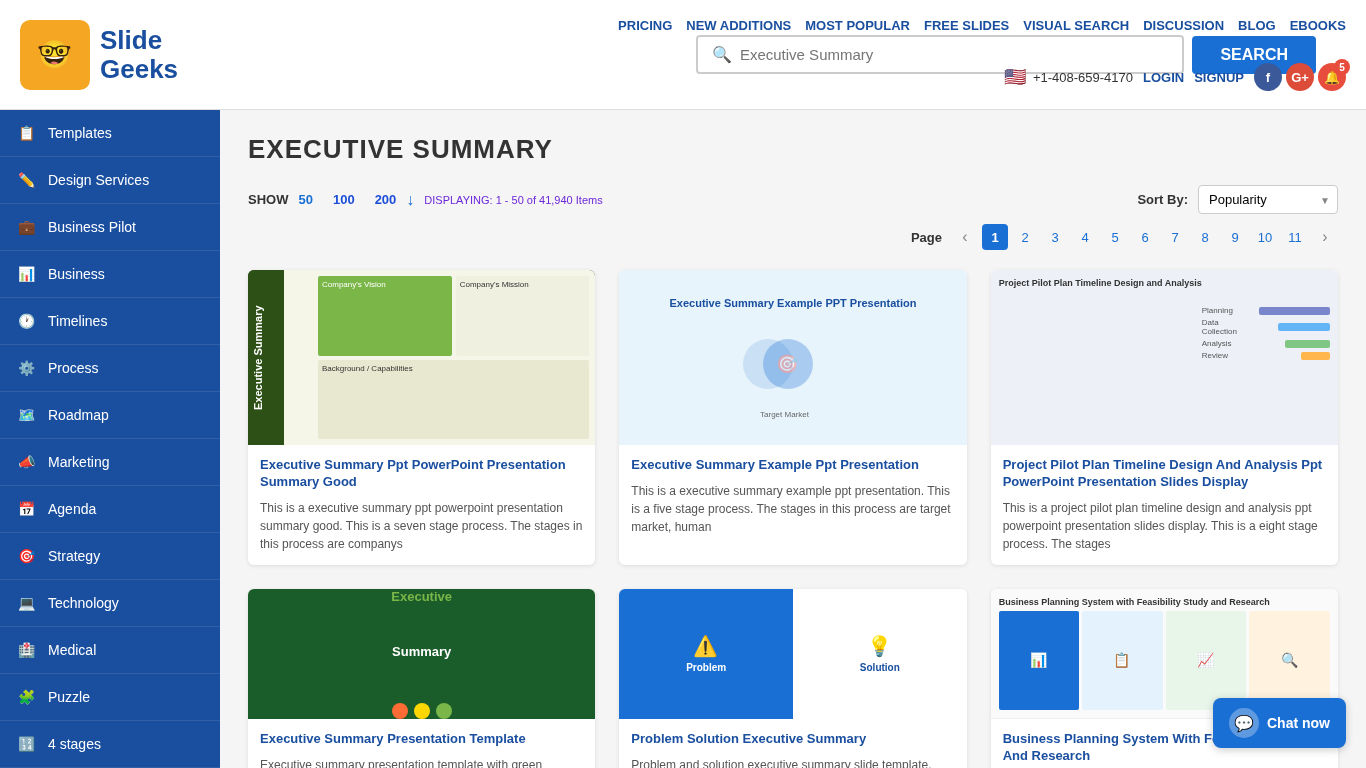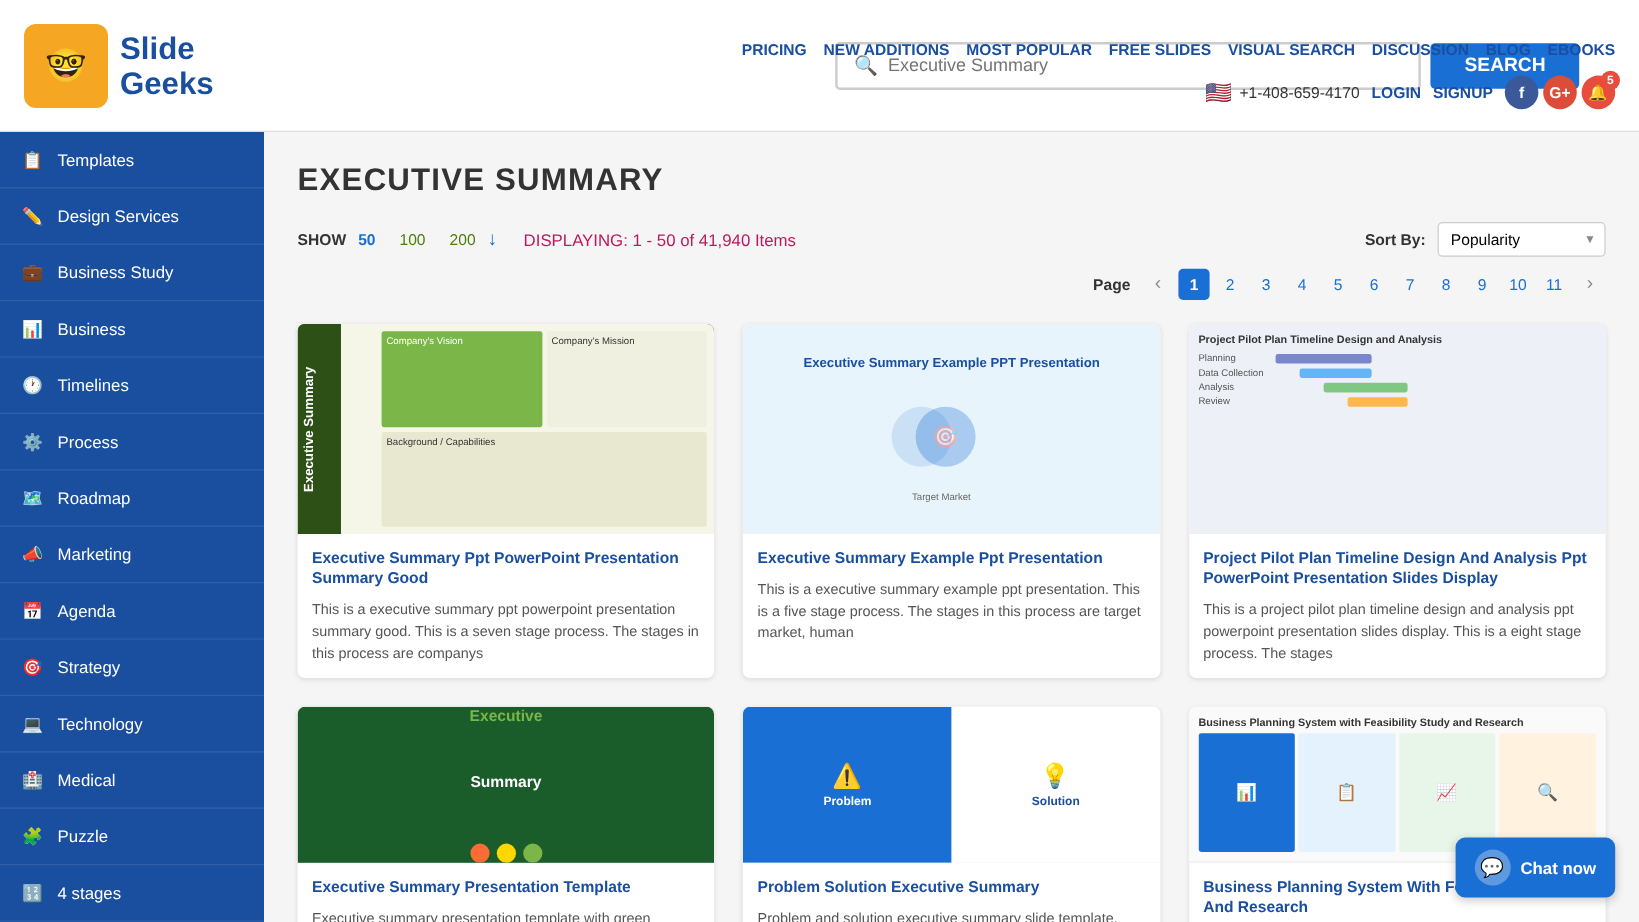--- a/index.html
+++ b/index.html
@@ -75,21 +75,21 @@
       white-space: nowrap;
     }
     .nav-links {
       display: flex;
       align-items: center;
       gap: 14px;
       font-size: 13px;
       font-weight: bold;
       color: #1a4fa0;
       position: absolute;
-      top: 34px;
+      top: 18px;
       right: 20px;
     }
     .nav-links a {
       color: #1a4fa0;
       text-decoration: none;
       cursor: pointer;
     }
     .auth-area {
       display: flex;
       align-items: center;
@@ -199,39 +199,38 @@
       display: flex;
       align-items: center;
       gap: 10px;
     }
     .show-label {
       font-weight: bold;
       font-size: 13px;
       color: #333;
     }
     .show-num {
-      color: #4d7c0f;
-      font-size: 13px;
-      cursor: pointer;
-      font-weight: 400;
+      color: #1d4ed8;
+      font-size: 13px;
+      cursor: pointer;
+      font-weight: 700;
     }
     .show-num.active {
       color: #1a6fd4;
       font-weight: bold;
     }
     .show-divider { color: #999; }
     .down-arrow {
       color: #1a6fd4;
       font-size: 16px;
       cursor: pointer;
     }
     .displaying {
-      font-size: 14px;
-      color: #be185d;
-      margin-left: 12px;
+      font-size: 11px;
+      color: #6d28d9;
     }
     .sort-area {
       display: flex;
       align-items: center;
       gap: 10px;
     }
     .sort-label {
       font-weight: bold;
       font-size: 13px;
       color: #333;
@@ -422,21 +421,21 @@
     <div class="sidebar-item">
       <span class="sidebar-icon">📋</span>
       <span>Templates</span>
     </div>
     <div class="sidebar-item">
       <span class="sidebar-icon">✏️</span>
       <span>Design Services</span>
     </div>
     <div class="sidebar-item">
       <span class="sidebar-icon">💼</span>
-      <span>Business Study</span>
+      <span>Business Pilot</span>
     </div>
     <div class="sidebar-item">
       <span class="sidebar-icon">📊</span>
       <span>Business</span>
     </div>
     <div class="sidebar-item">
       <span class="sidebar-icon">🕐</span>
       <span>Timelines</span>
     </div>
     <div class="sidebar-item">
@@ -559,23 +558,23 @@
           </div>
         </div>
         <div class="card-body">
           <div class="card-title">Executive Summary Example Ppt Presentation</div>
           <div class="card-desc">This is a executive summary example ppt presentation. This is a five stage process. The stages in this process are target market, human</div>
         </div>
       </div>
 
       <div class="card">
         <div class="card-img-placeholder" style="background:#eef0f8;height:175px;position:relative;overflow:hidden;">
-          <div style="position:absolute;top:0;left:0;right:0;bottom:0;padding:8px;display:flex;flex-direction:column;">
+          <div style="position:absolute;top:0;left:0;right:0;bottom:0;padding:8px;display:flex;flex-direction:row;">
             <div style="font-size:9px;color:#333;font-weight:bold;margin-bottom:6px;">Project Pilot Plan Timeline Design and Analysis</div>
-            <div style="flex:1;overflow:hidden;">
+            <div style="flex:1;overflow:hidden;margin-top:28px;">
               <div style="display:flex;flex-direction:column;gap:3px;">
                 <div style="display:flex;align-items:center;gap:4px;font-size:8px;color:#555;">
                   <span style="width:60px;">Planning</span>
                   <div style="height:8px;background:#7986cb;border-radius:2px;width:80px;"></div>
                 </div>
                 <div style="display:flex;align-items:center;gap:4px;font-size:8px;color:#555;">
                   <span style="width:60px;">Data Collection</span>
                   <div style="height:8px;background:#64b5f6;border-radius:2px;width:60px;margin-left:20px;"></div>
                 </div>
                 <div style="display:flex;align-items:center;gap:4px;font-size:8px;color:#555;">

